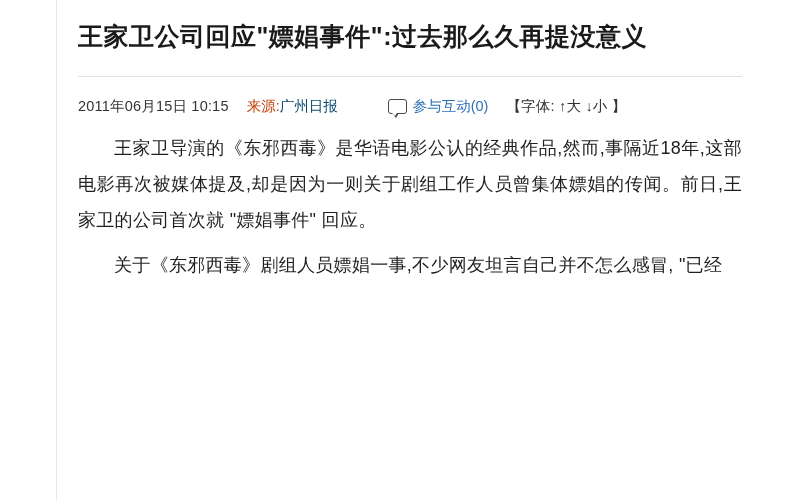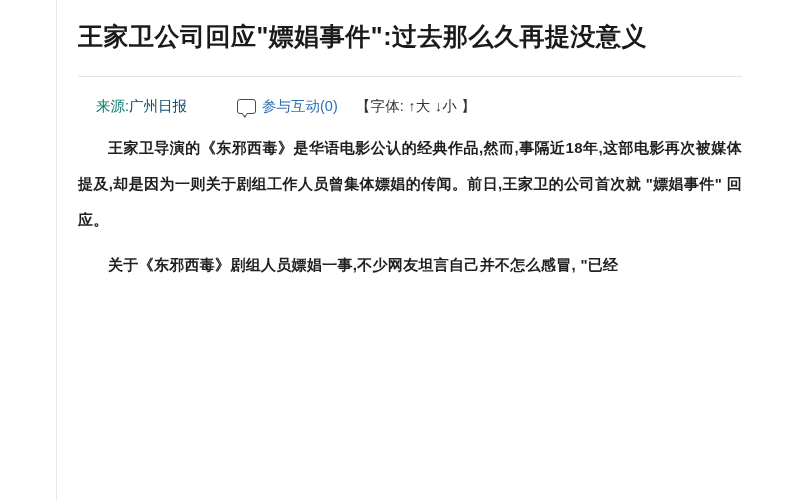--- a/index.html
+++ b/index.html
@@ -62,21 +62,21 @@
   }
   .meta-date {
     color: #333333;
     letter-spacing: 0.2px;
   }
   .meta-sep {
     display: inline-block;
     width: 18px;
   }
   .meta-source-label {
-    color: #0f766e;
+    color: #c2410c;
   }
   .meta-source-value {
     color: #0c4a6e;
   }
   .meta-comment {
     display: flex;
     align-items: center;
     color: #2b6fb5;
     padding-left: 32px;
   }
@@ -121,46 +121,46 @@
   }
   .meta-font {
     color: #333333;
     letter-spacing: 0.2px;
   }
   .font-big, .font-small {
     color: #333333;
     cursor: pointer;
   }
   .body-text {
-    font-size: 15px;
+    font-size: 18px;
     line-height: 36px;
     color: #1f1f1f;
     letter-spacing: 0.3px;
     text-align: justify;
     width: 664px;
-    font-weight: bold;
   }
   .body-text p {
     margin: 0 0 9px 0;
     text-indent: 2em;
   }
 </style>
 </head>
 <body>
 
 <div class="page">
   <div class="left-rule"></div>
 
   <div class="content">
 
     <h1 class="article-title">王家卫公司回应"嫖娼事件":过去那么久再提没意义</h1>
 
     <div class="title-rule"></div>
 
     <div class="meta-bar">
+      <span class="meta-date">2011年06月15日 10:15</span>
       <span class="meta-sep"></span>
       <span class="meta-source-label">来源:</span>
       <span class="meta-source-value">广州日报</span>
       <span class="meta-sep"></span>
       <span class="meta-comment">
         <span class="bubble-icon"></span>
         <span class="comment-link">参与互动</span>
         <span class="comment-count">(0)</span>
       </span>
       <span class="meta-sep"></span>

